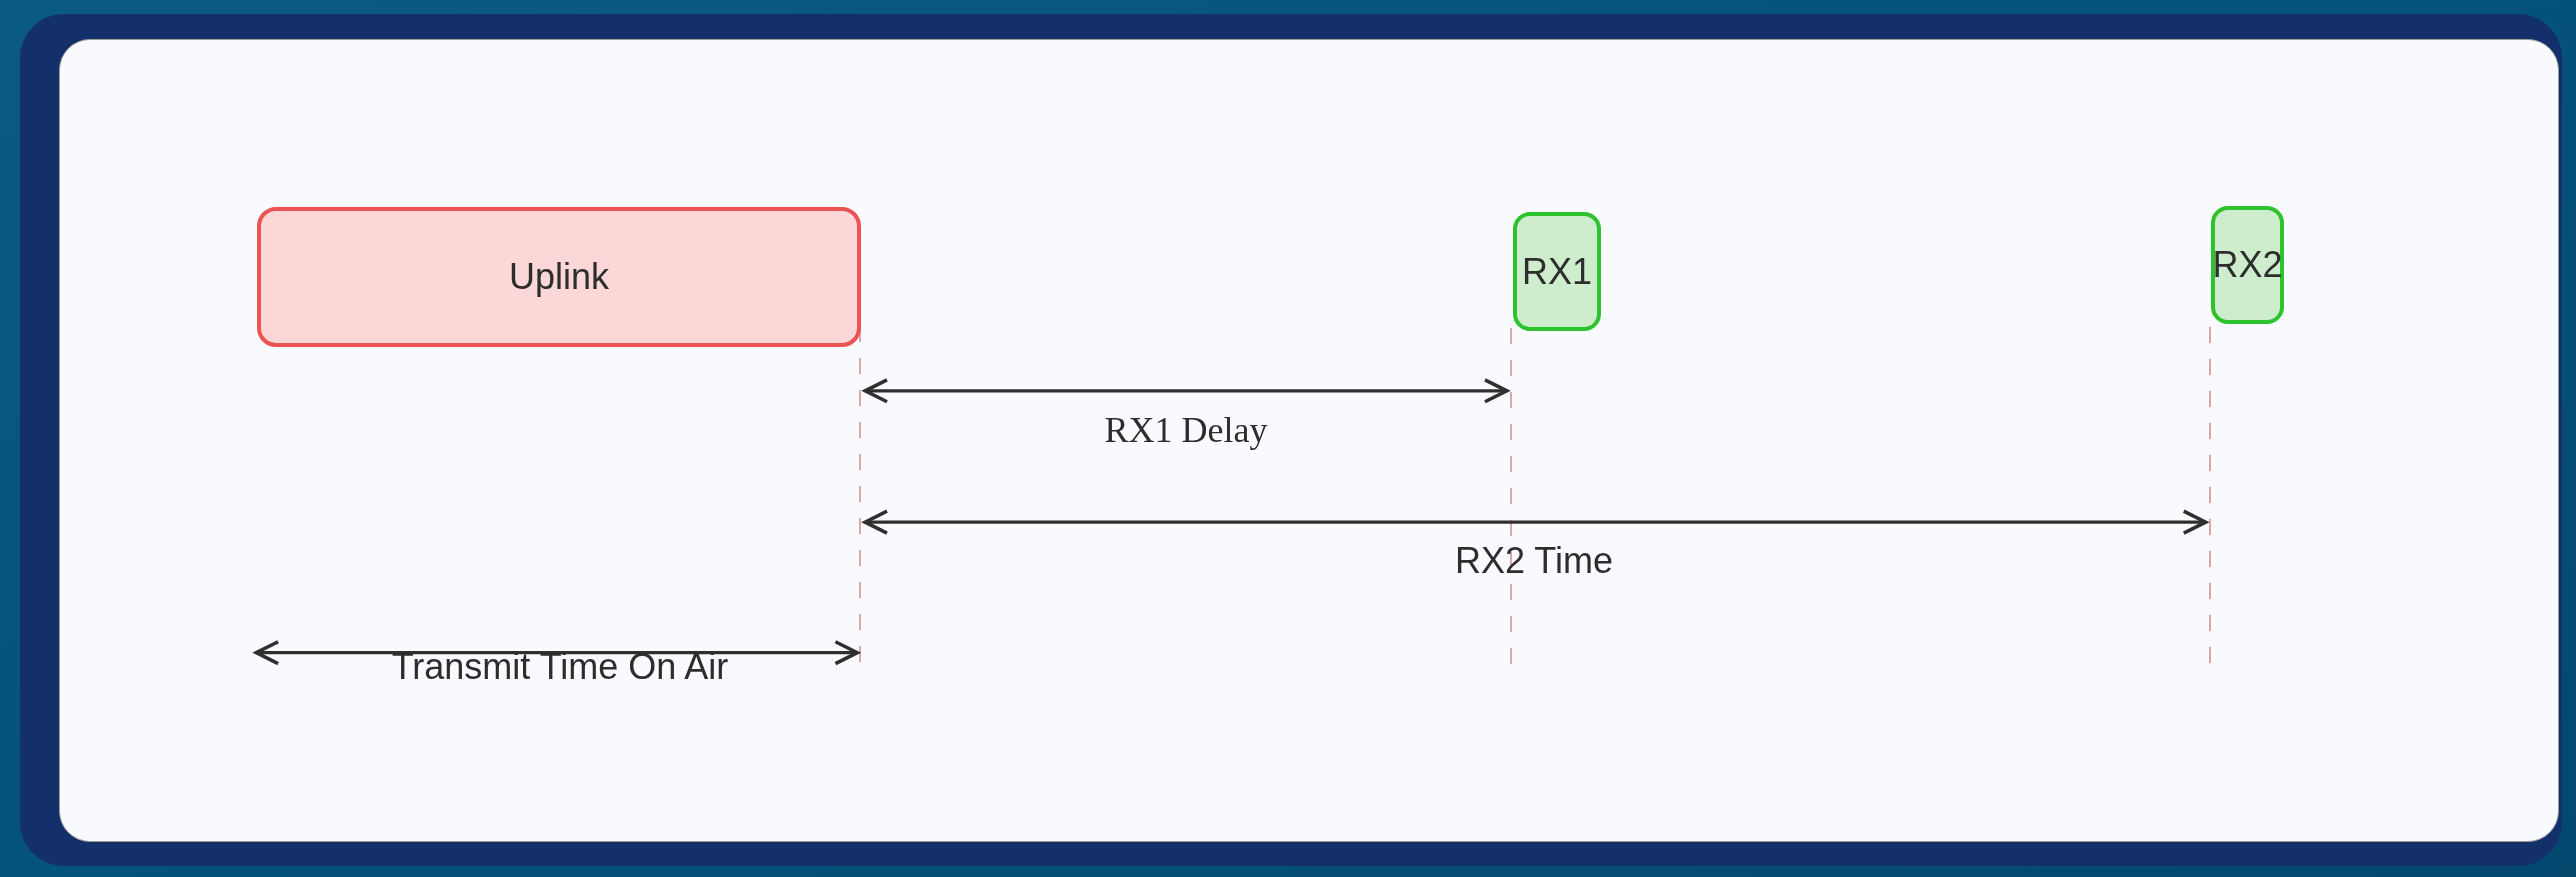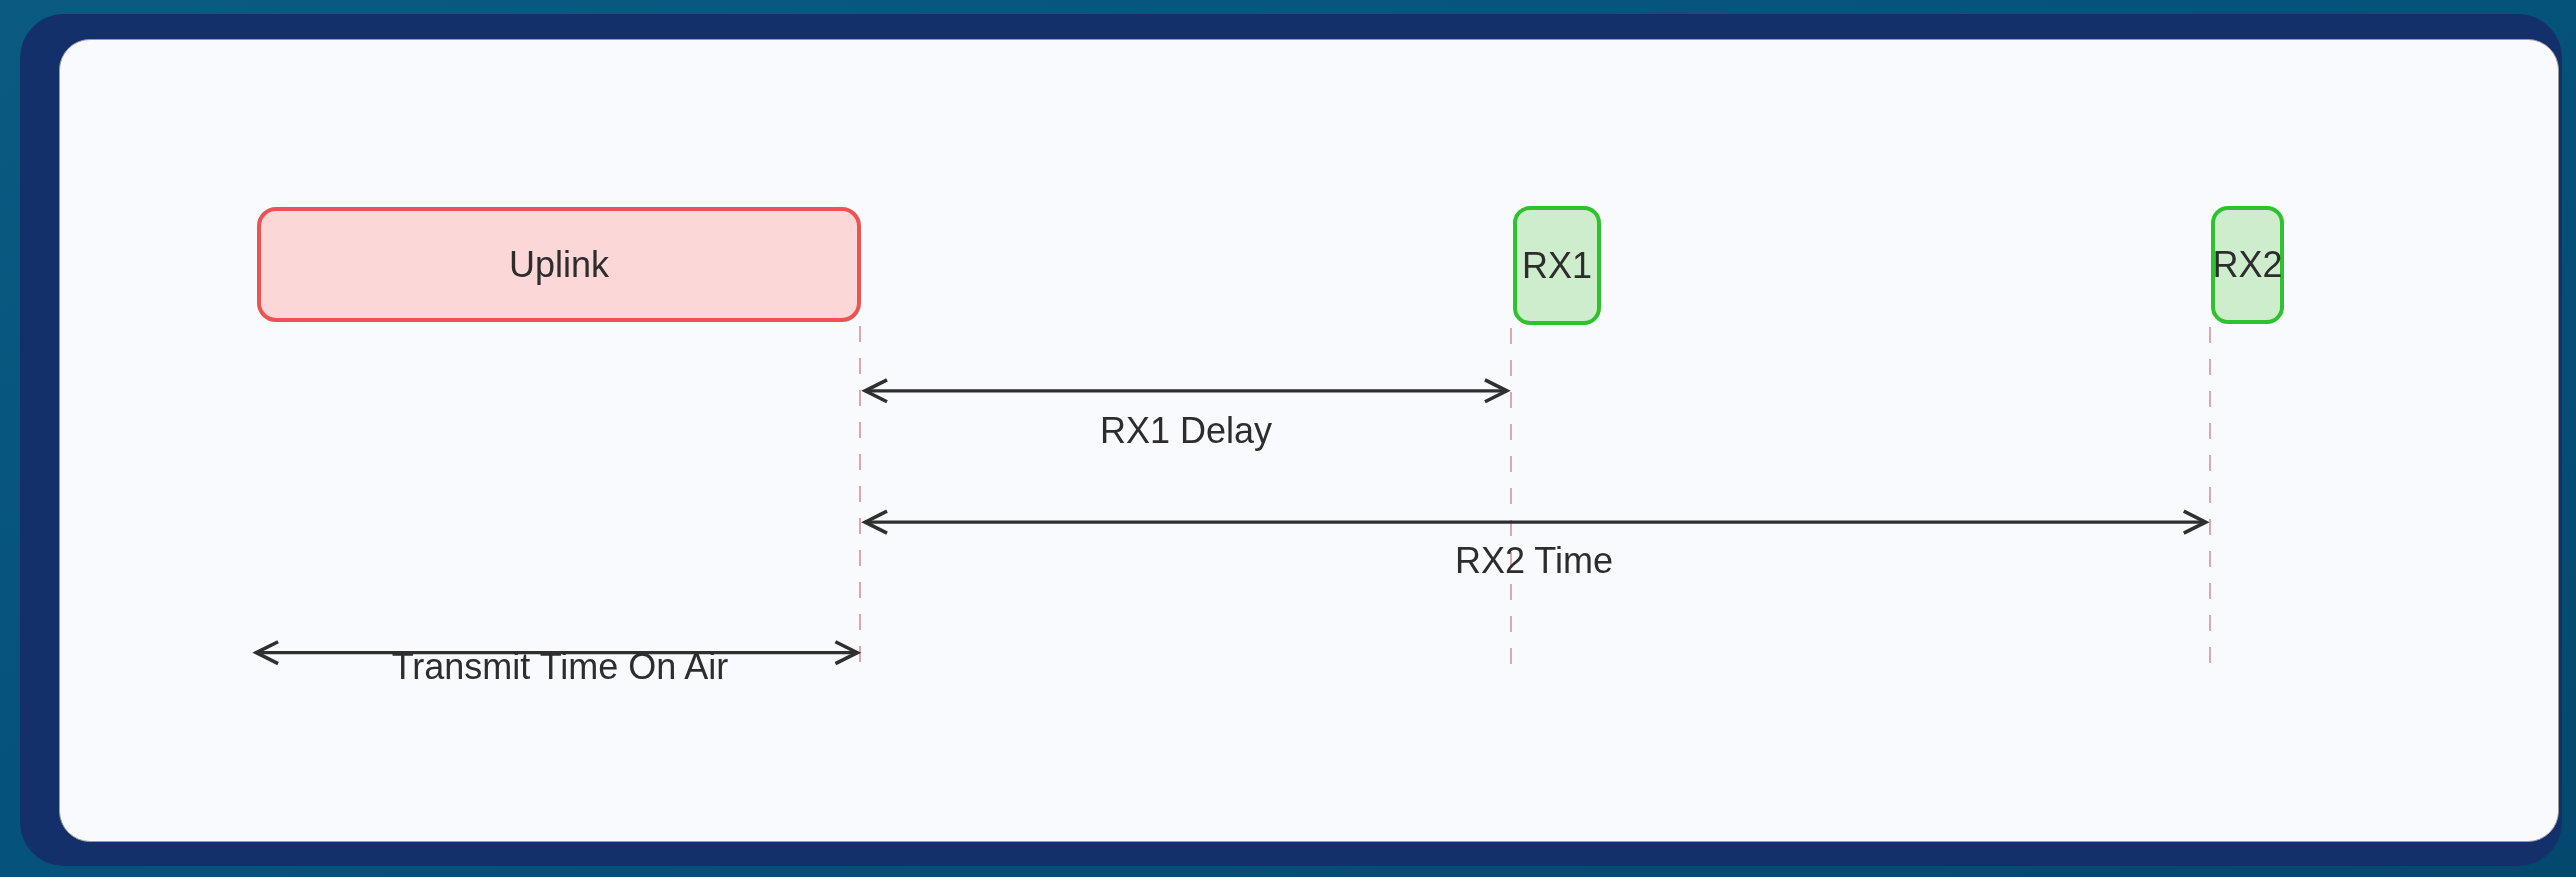--- a/index.html
+++ b/index.html
@@ -46,31 +46,31 @@
     position: absolute;
     display: flex;
     align-items: center;
     justify-content: center;
     font-size: 36px;
     color: var(--text);
     line-height: 1.15;
   }
   .node-uplink {
     left: 257px; top: 207px;
-    width: 604px; height: 115px;
+    width: 604px; height: 140px;
     background: var(--uplink-fill);
     border: 4.7px solid var(--uplink-border);
     border-radius: 19px;
   }
   .node-rx {
     background: var(--rx-fill);
     border: 4.7px solid var(--rx-border);
     border-radius: 17px;
   }
-  .node-rx1 { left: 1513px; top: 206px; width: 88px; height: 119px; justify-content: center; }
+  .node-rx1 { left: 1513px; top: 212px; width: 88px; height: 119px; justify-content: center; }
   .node-rx2 { left: 2211px; top: 206px; width: 73px; height: 118px; }
   .vdash {
     position: absolute;
     width: 2.3px;
     background-image: repeating-linear-gradient(
       to bottom,
       var(--dash) 0px, var(--dash) 15.6px,
       transparent 15.6px, transparent 32px
     );
   }
@@ -89,21 +89,21 @@
   svg.arrows line { stroke-width: 4px; }
   svg.arrows polyline { stroke-width: 4.5px; stroke-linejoin: miter; }
   .measure-label {
     position: absolute;
     transform: translateX(-50%);
     font-size: 36px;
     color: var(--text);
     white-space: nowrap;
     line-height: 1.15;
   }
-  .label-rx1-delay { left: 1186px; top: 410px; }
+  .label-rx1-delay { left: 1186px; top: 410px; font-family: Liberation Serif, serif; }
   .label-rx2-delay { left: 1534px; top: 540px; }
   .label-toa       { left: 560px;  top: 646px; }
 </style>
 </head>
 <body>
 
 <div class="stage">
   <div class="frame">
     <div class="panel"></div>
   </div>

